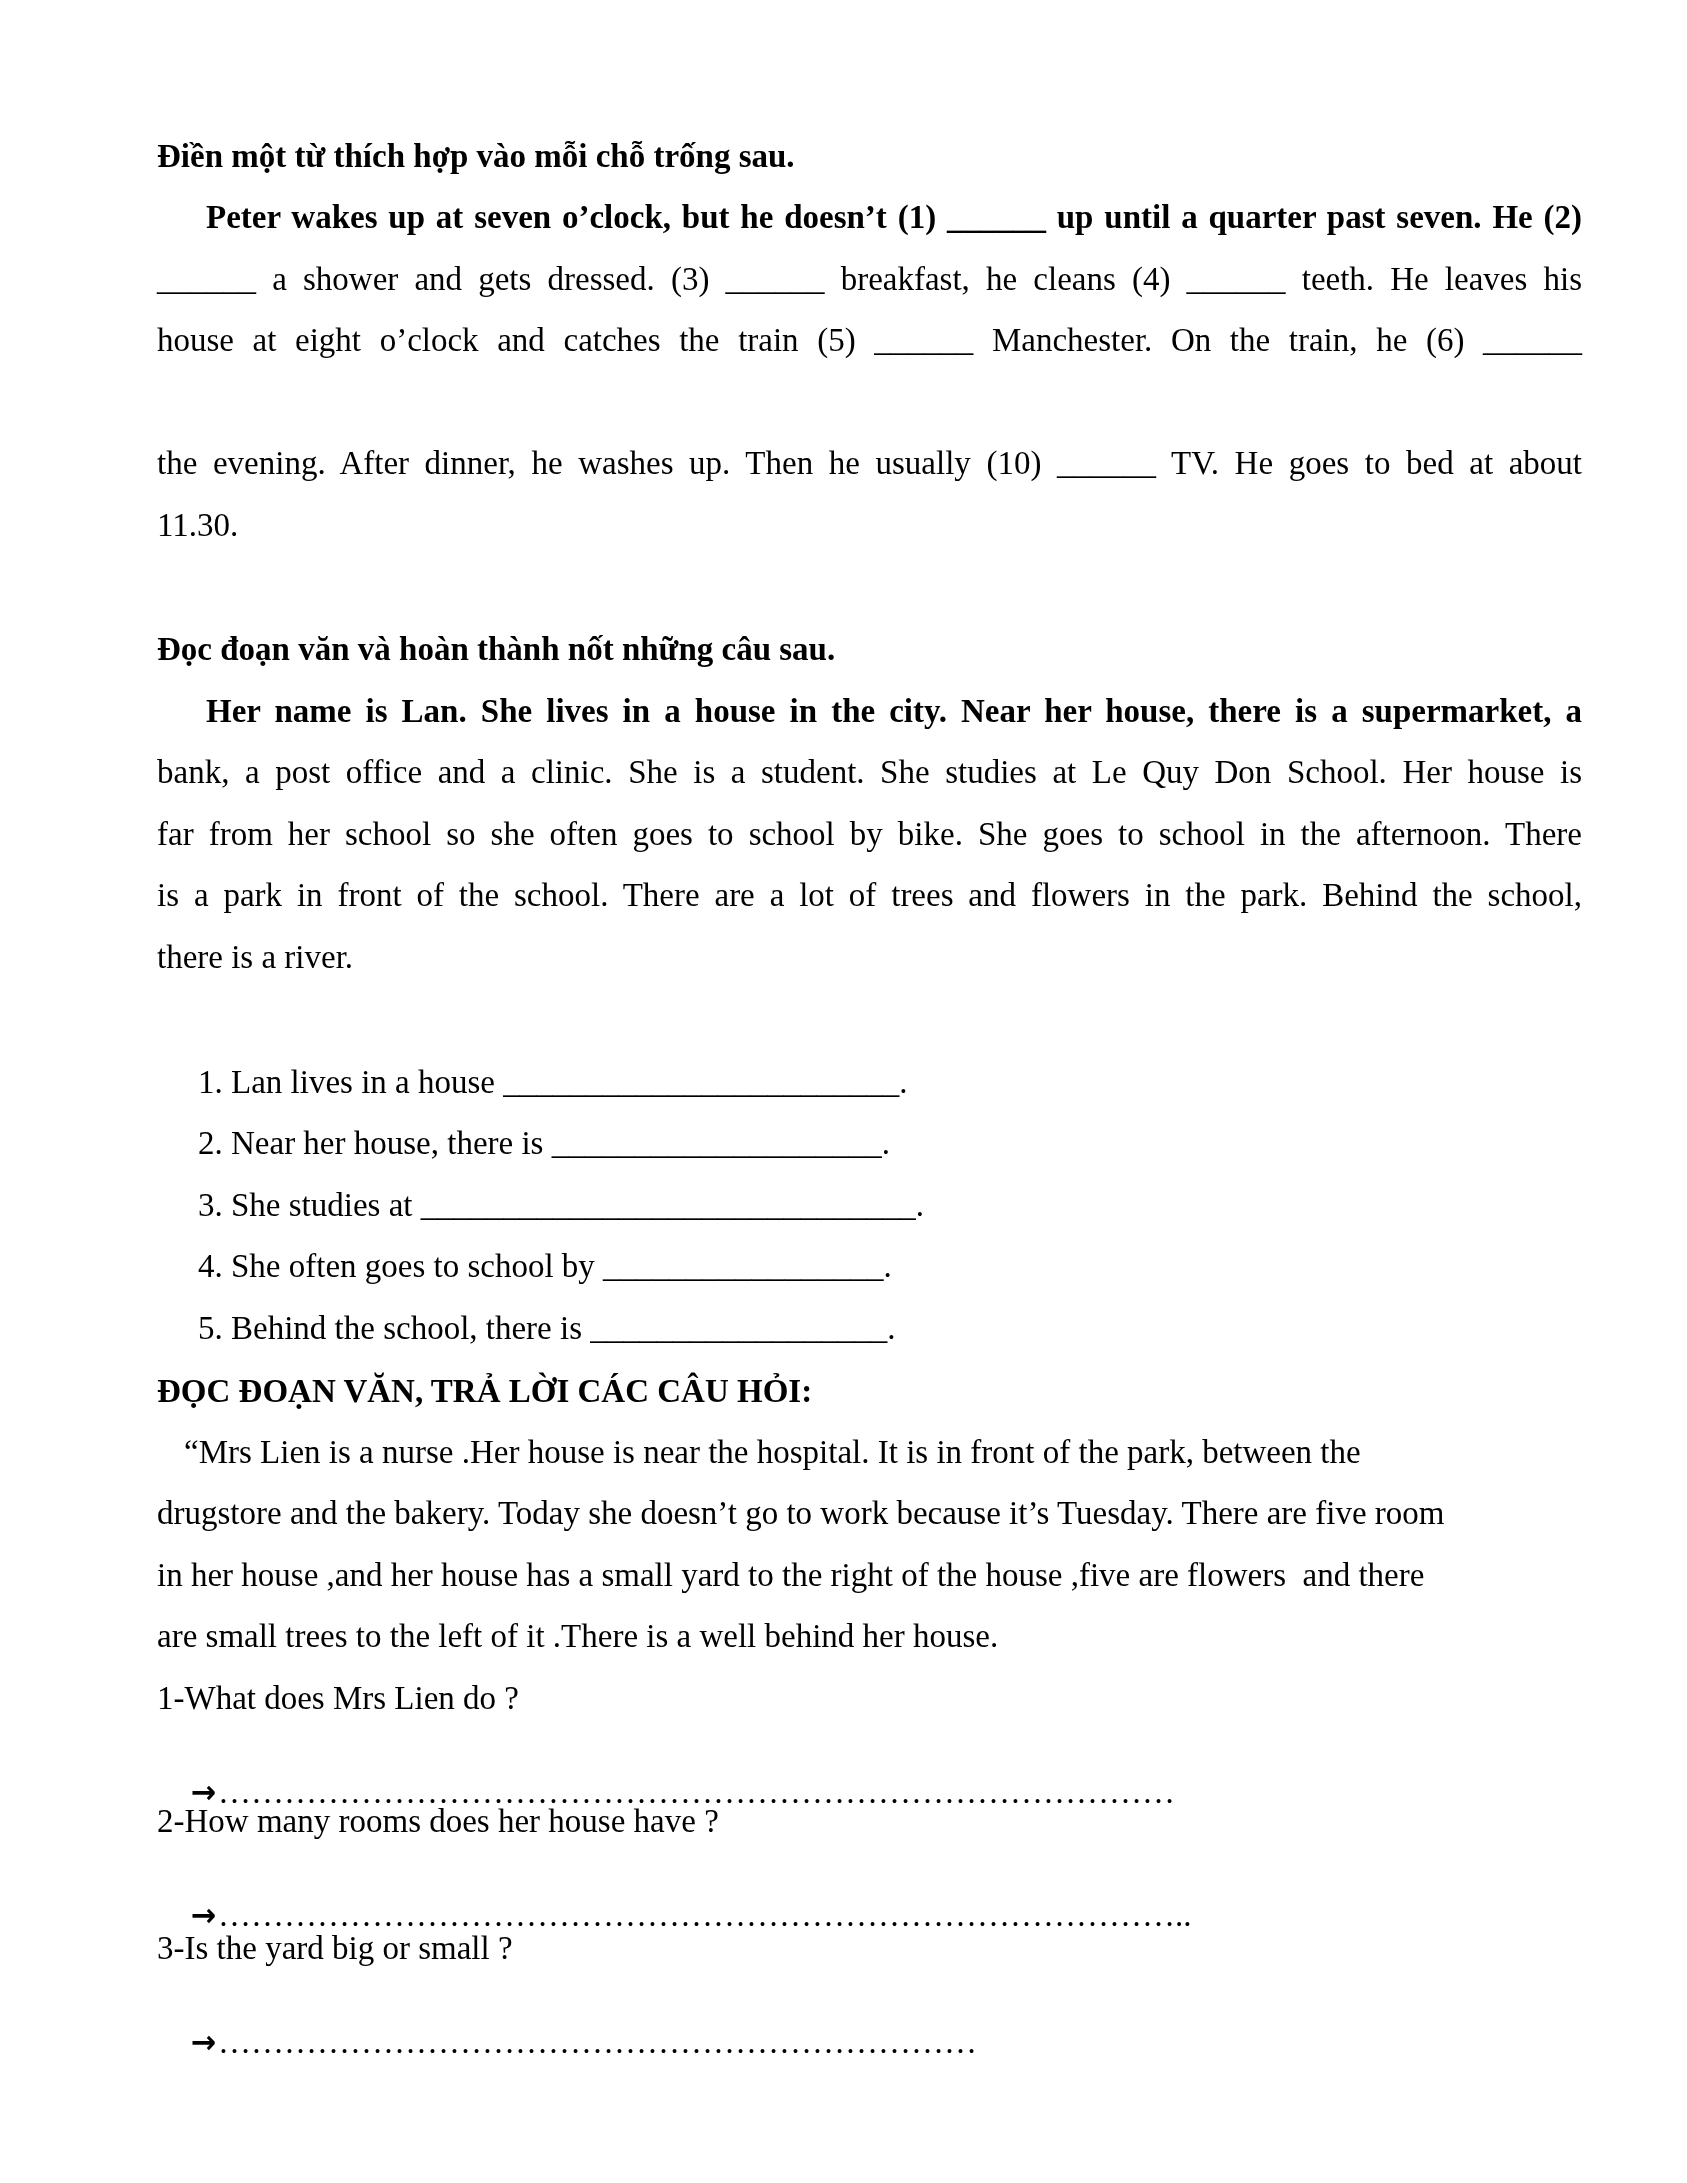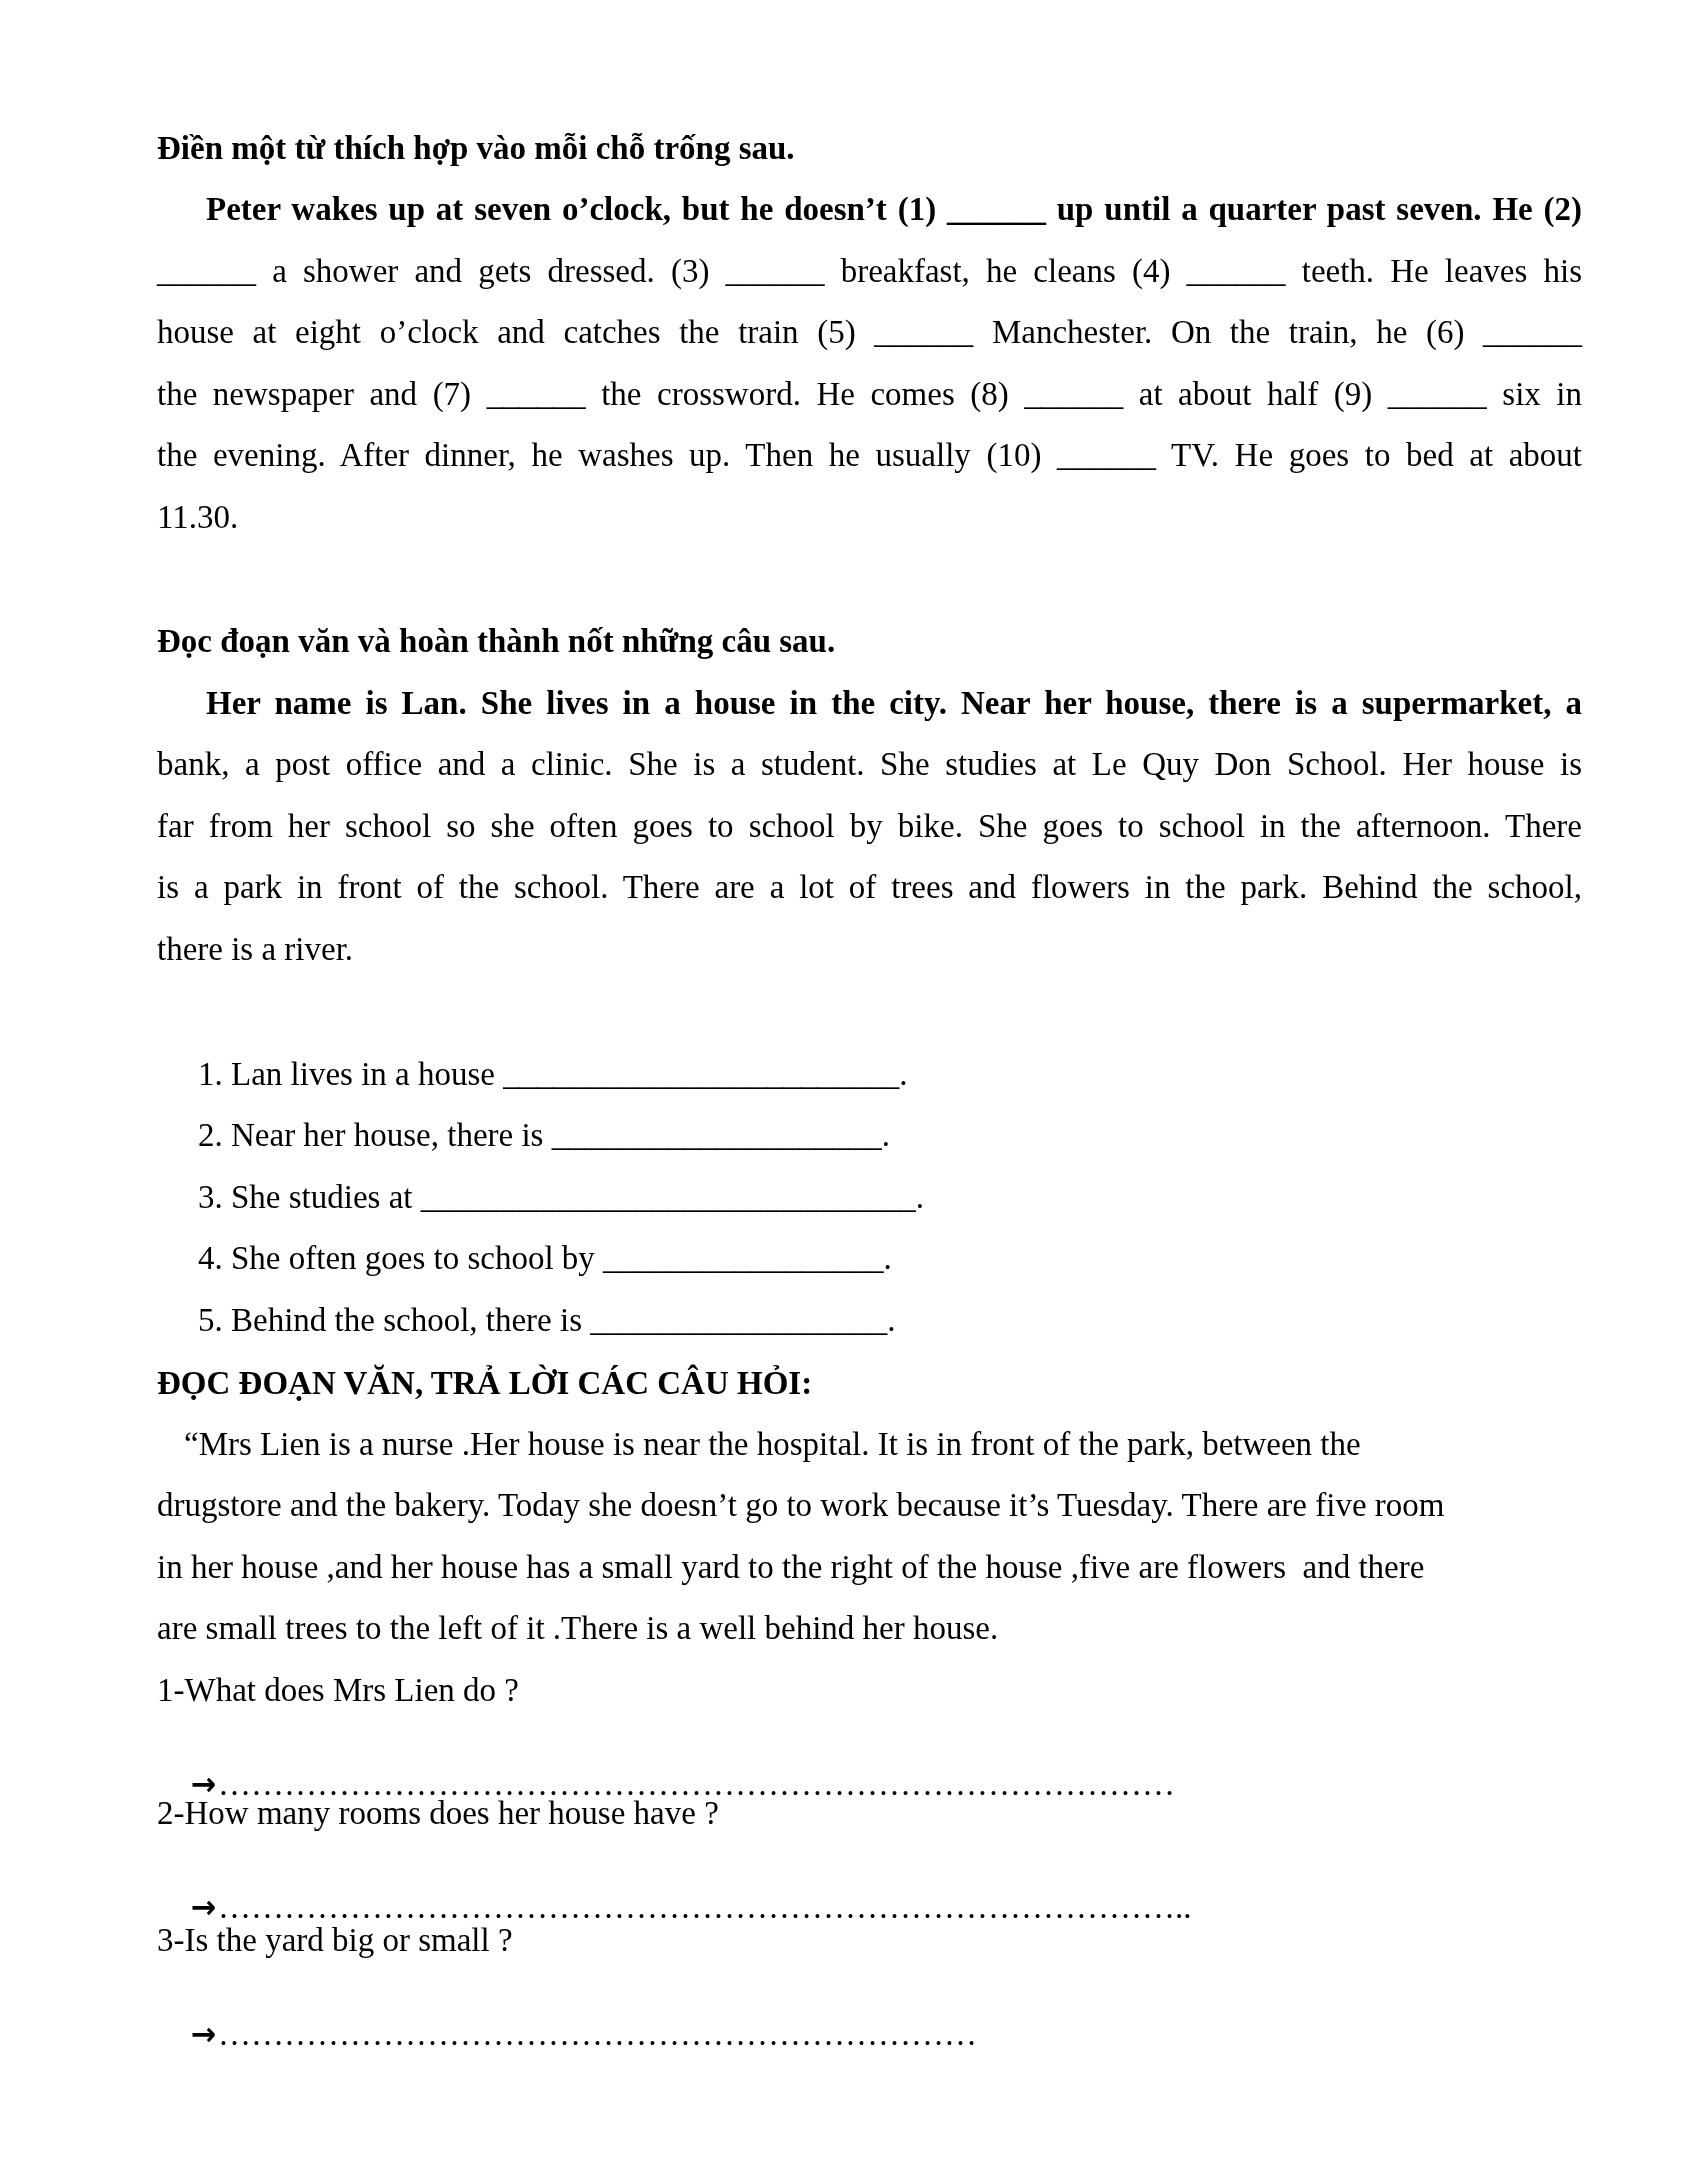--- a/index.html
+++ b/index.html
@@ -8,20 +8,21 @@
       position: absolute; left: 0; top: 0; width: 1687px; height: 2183px;
       background: #ffffff; color: #000000;
       font-family: "Liberation Serif", "DejaVu Serif", serif;
       font-size: 33px;
     }
     .line {
       position: absolute;
       left: 157px;
       white-space: pre;
       line-height: 1;
+      margin-top: 8px;
       
     }
     .just {
       width: 1425px;
       text-align: justify;
       text-align-last: justify;
       white-space: normal;
     }
     .bold { font-weight: bold; }
     .indent1 { left: 206px; font-weight: bold; }
@@ -39,21 +40,20 @@
   </style>
 </head>
 <body>
 
 <div class="page">
 
   <div class="line bold" style="top:132px">Điền một từ thích hợp vào mỗi chỗ trống sau.</div>
   <div class="line just indent1" style="top:193px; width:1376px;">Peter wakes up at seven o’clock, but he doesn’t (1) ______ up until a quarter past seven. He (2)</div>
   <div class="line just" style="top:255px">______ a shower and gets dressed. (3) ______ breakfast, he cleans (4) ______ teeth. He leaves his</div>
   <div class="line just" style="top:316px">house at eight o’clock and catches the train (5) ______ Manchester. On the train, he (6) ______</div>
-  <div class="line just" style="top:378px">the newspaper and (7) ______ the crossword. He comes (8) ______ at about half (9) ______ six in</div>
   <div class="line just" style="top:439px">the evening. After dinner, he washes up. Then he usually (10) ______ TV. He goes to bed at about</div>
   <div class="line" style="top:501px">11.30.</div>
 
   <div class="line bold" style="top:625px">Đọc đoạn văn và hoàn thành nốt những câu sau.</div>
   <div class="line just indent1" style="top:687px; width:1376px;">Her name is Lan. She lives in a house in the city. Near her house, there is a supermarket, a</div>
   <div class="line just" style="top:748px">bank, a post office and a clinic. She is a student. She studies at Le Quy Don School. Her house is</div>
   <div class="line just" style="top:810px">far from her school so she often goes to school by bike. She goes to school in the afternoon. There</div>
   <div class="line just" style="top:871px">is a park in front of the school. There are a lot of trees and flowers in the park. Behind the school,</div>
   <div class="line" style="top:933px">there is a river.</div>
 

